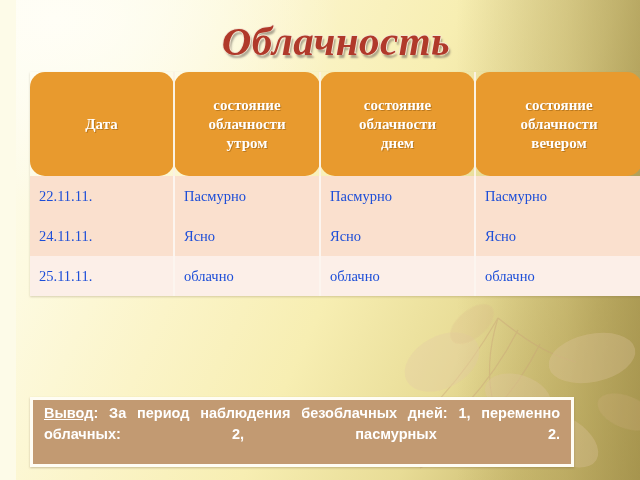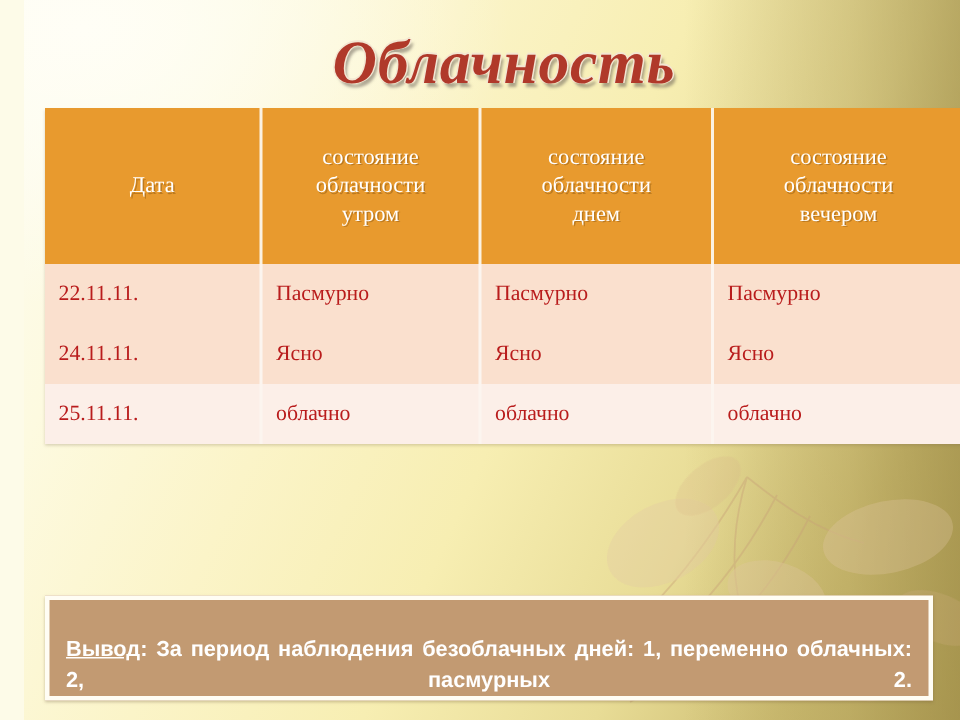--- a/index.html
+++ b/index.html
@@ -85,58 +85,59 @@
   }
   #weather-table col.c0 { width: 144px; }
   #weather-table col.c1 { width: 146px; }
   #weather-table col.c2 { width: 155px; }
   #weather-table col.c3 { width: 167px; }
 
   #weather-table thead th {
     background: #e89a2e;
     color: #ffffff;
     font-family: "Liberation Serif", "DejaVu Serif", serif;
-    font-weight: normal;
+    font-weight: bold;
     font-size: 15px;
     line-height: 19px;
     height: 100px;
     vertical-align: middle;
     text-align: center;
     padding: 2px 4px;
     border-right: 2px solid #fbf2e2;
     text-shadow: 1px 1px 0 rgba(150,95,20,0.55);
+    border-radius: 15px;
   }
   #weather-table thead th:last-child { border-right: none; }
 
   #weather-table tbody td {
     font-family: "Liberation Serif", "DejaVu Serif", serif;
     font-size: 14.5px;
-    color: #b91c1c;
+    color: #1d4ed8;
     height: 40px;
     padding: 0 0 0 9px;
     vertical-align: middle;
     text-align: left;
     border-right: 2px solid #fcf5ef;
     white-space: nowrap;
   }
   #weather-table tbody td:last-child { border-right: none; }
   #weather-table tbody tr.odd  td { background: #fae0ce; }
   #weather-table tbody tr.even td { background: #fcefe8; }
 
   
   #conclusion {
     position: absolute;
     left: 14px;
     top: 397px;
-    width: 592px;
+    width: 544px;
     height: 70px;
     box-sizing: border-box;
     background: #c29a72;
     border: 3px solid #fffdf4;
-    padding: 23px 11px 0 11px;
+    padding: 3px 11px 0 11px;
     color: #ffffff;
     font-family: "Liberation Sans", "DejaVu Sans", sans-serif;
     font-size: 14.5px;
     font-weight: bold;
     line-height: 21px;
     text-align: justify;
     text-justify: inter-word;
     box-shadow: 0 1px 2px rgba(110,85,55,0.35);
   }
   #conclusion .lead { text-decoration: underline; }

